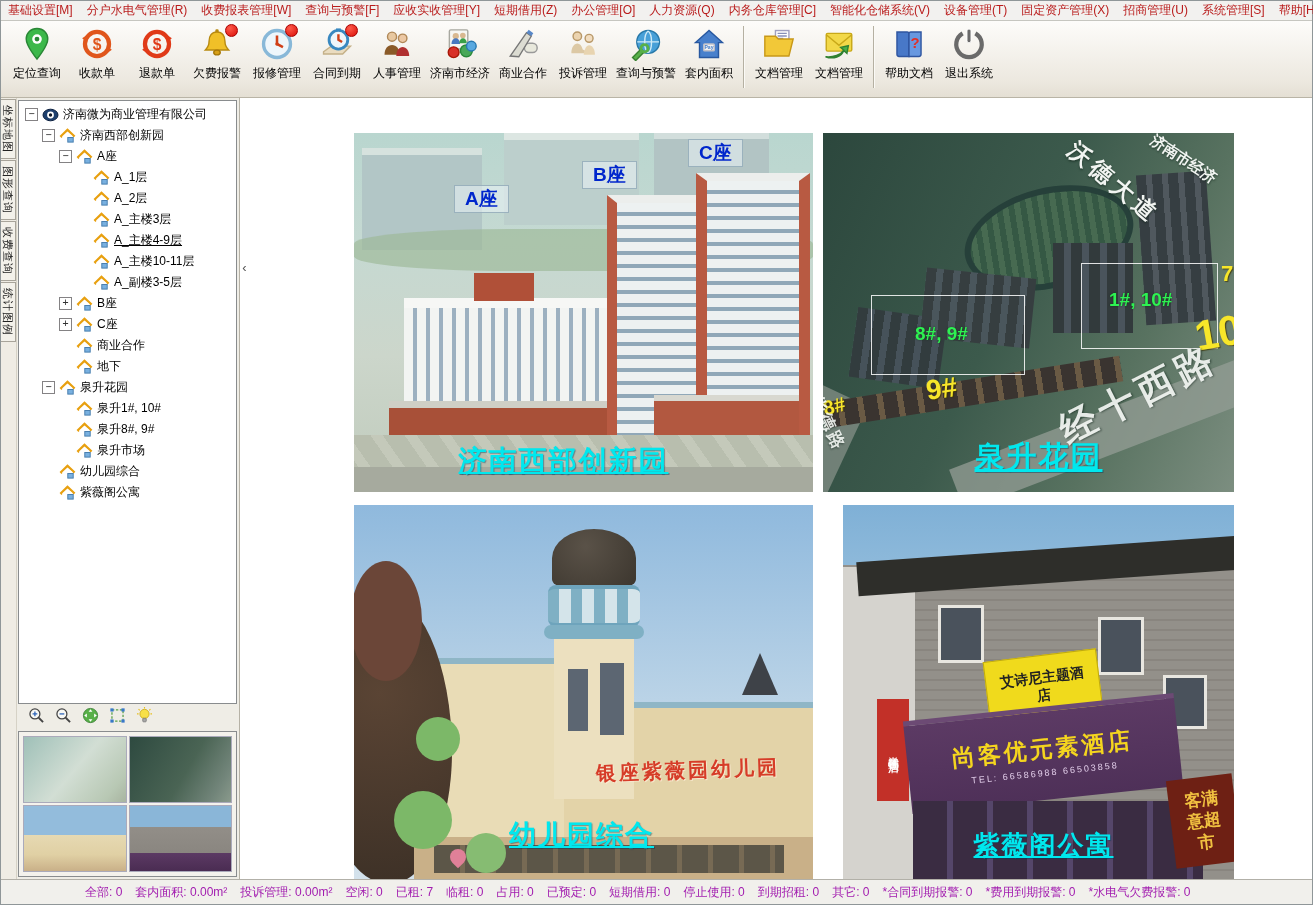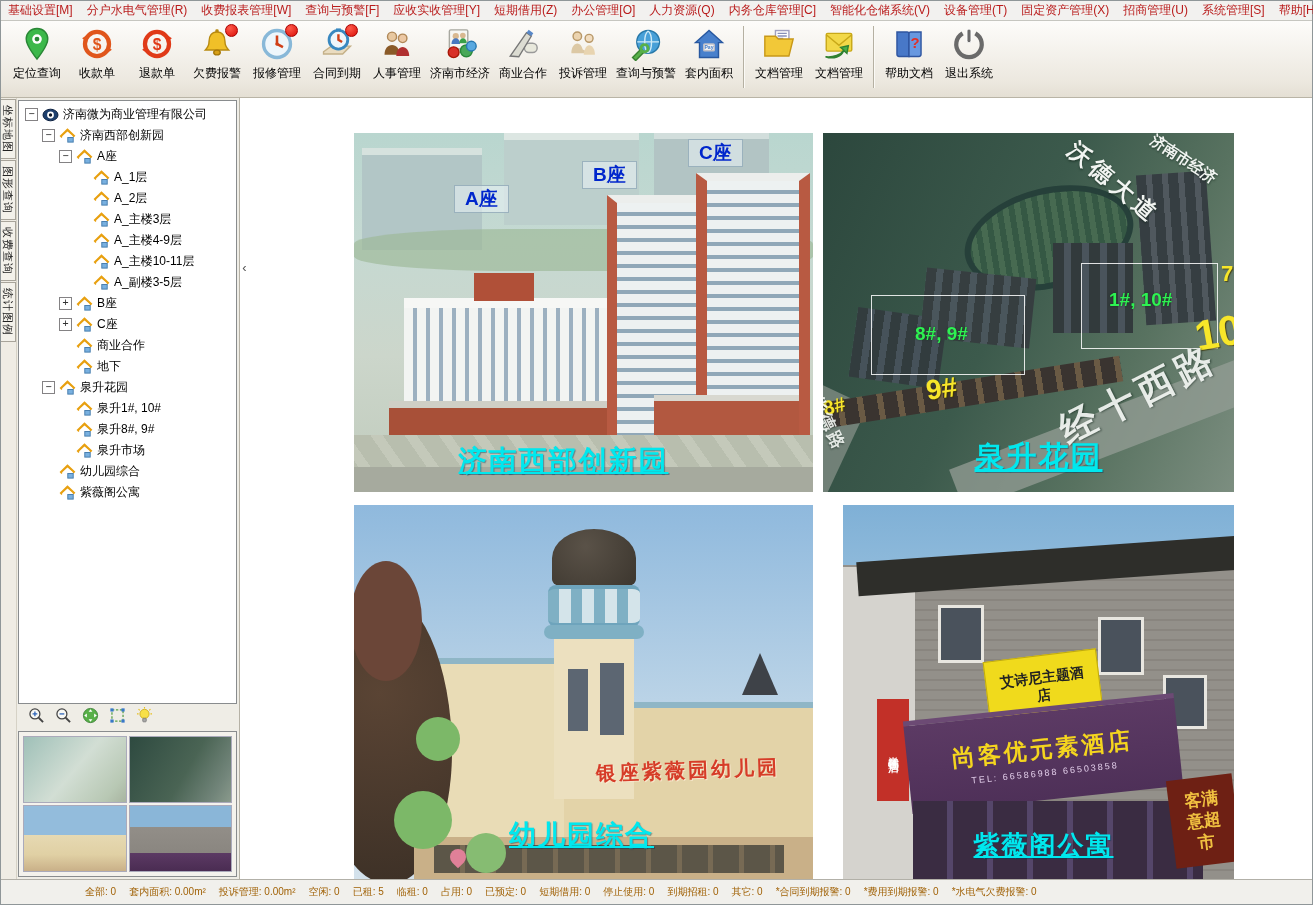--- a/index.html
+++ b/index.html
@@ -60,21 +60,21 @@
   #s1{left:114px;top:35px;width:459px;height:359px;background:linear-gradient(180deg,#b9d6cf,#c5d9d2 30%,#ccd6cb 62%,#c0cbbc);}
   
   #s2{left:583px;top:35px;width:411px;height:359px;background:linear-gradient(115deg,#2c473d,#3c5a4c 45%,#587260 72%,#7c8e80);}
   
   #s3{left:114px;top:407px;width:459px;height:374px;background:linear-gradient(180deg,#8fb9dd,#c9dcea 70%,#d4e2ec);}
   
   #s4{left:603px;top:407px;width:391px;height:374px;background:linear-gradient(180deg,#7fb0d6,#b5d2e6 60%,#c8dcea);}
   
   .statusbar{height:24px;flex:0 0 auto;background:#f1f0ec;border-top:1px solid #b2b0a8;
     display:flex;align-items:center;padding-left:84px;gap:13px;}
-  .sitem{font-size:10px;color:#a16207;white-space:nowrap;}
+  .sitem{font-size:12px;color:#a21caf;white-space:nowrap;}
 </style>
 </head>
 <body>
 
 <div class="app">
   <div class="menubar" id="menubar">
       <span class="menu-item">基础设置[M]</span>
       <span class="menu-item">分户水电气管理(R)</span>
       <span class="menu-item">收费报表管理[W]</span>
       <span class="menu-item">查询与预警[F]</span>
@@ -323,21 +323,21 @@
           </div>
           <div class="trow" style="padding-left: 55px;">
             <span class="tspacer"></span>
             <span class="nicon"><svg viewBox="0 0 17 16">
                 <path d="M1.5 9L8.5 2l7 6.6" fill="none" stroke="#e8a010" stroke-width="2.6"></path>
                 <path d="M3.5 9l5-4.8 5 4.6" fill="none" stroke="#fff" stroke-width="1.2"></path>
                 <rect x="8.8" y="9.5" width="5.4" height="4.6" fill="#78b0e0" stroke="#4a80b0"></rect>
               </svg></span>
             <span>A_主楼3层</span>
           </div>
-          <div class="trow" style="padding-left: 55px;">
+          <div class="trow" style="padding-left: 55px; text-decoration: underline;">
             <span class="tspacer"></span>
             <span class="nicon"><svg viewBox="0 0 17 16">
                 <path d="M1.5 9L8.5 2l7 6.6" fill="none" stroke="#e8a010" stroke-width="2.6"></path>
                 <path d="M3.5 9l5-4.8 5 4.6" fill="none" stroke="#fff" stroke-width="1.2"></path>
                 <rect x="8.8" y="9.5" width="5.4" height="4.6" fill="#78b0e0" stroke="#4a80b0"></rect>
               </svg></span>
             <span>A_主楼4-9层</span>
           </div>
           <div class="trow" style="padding-left: 55px;">
             <span class="tspacer"></span>
@@ -584,21 +584,21 @@
         </div>
         <span class="cap" style="bottom:16px;left:10px;font-size:26px;">紫薇阁公寓</span>
       </div>
     </div>
   </div>
   <div class="statusbar" id="statusbar">
       <span class="sitem">全部: 0</span>
       <span class="sitem">套内面积: 0.00m²</span>
       <span class="sitem">投诉管理: 0.00m²</span>
       <span class="sitem">空闲: 0</span>
-      <span class="sitem">已租: 5</span>
+      <span class="sitem">已租: 7</span>
       <span class="sitem">临租: 0</span>
       <span class="sitem">占用: 0</span>
       <span class="sitem">已预定: 0</span>
       <span class="sitem">短期借用: 0</span>
       <span class="sitem">停止使用: 0</span>
       <span class="sitem">到期招租: 0</span>
       <span class="sitem">其它: 0</span>
       <span class="sitem">*合同到期报警: 0</span>
       <span class="sitem">*费用到期报警: 0</span>
       <span class="sitem">*水电气欠费报警: 0</span>

